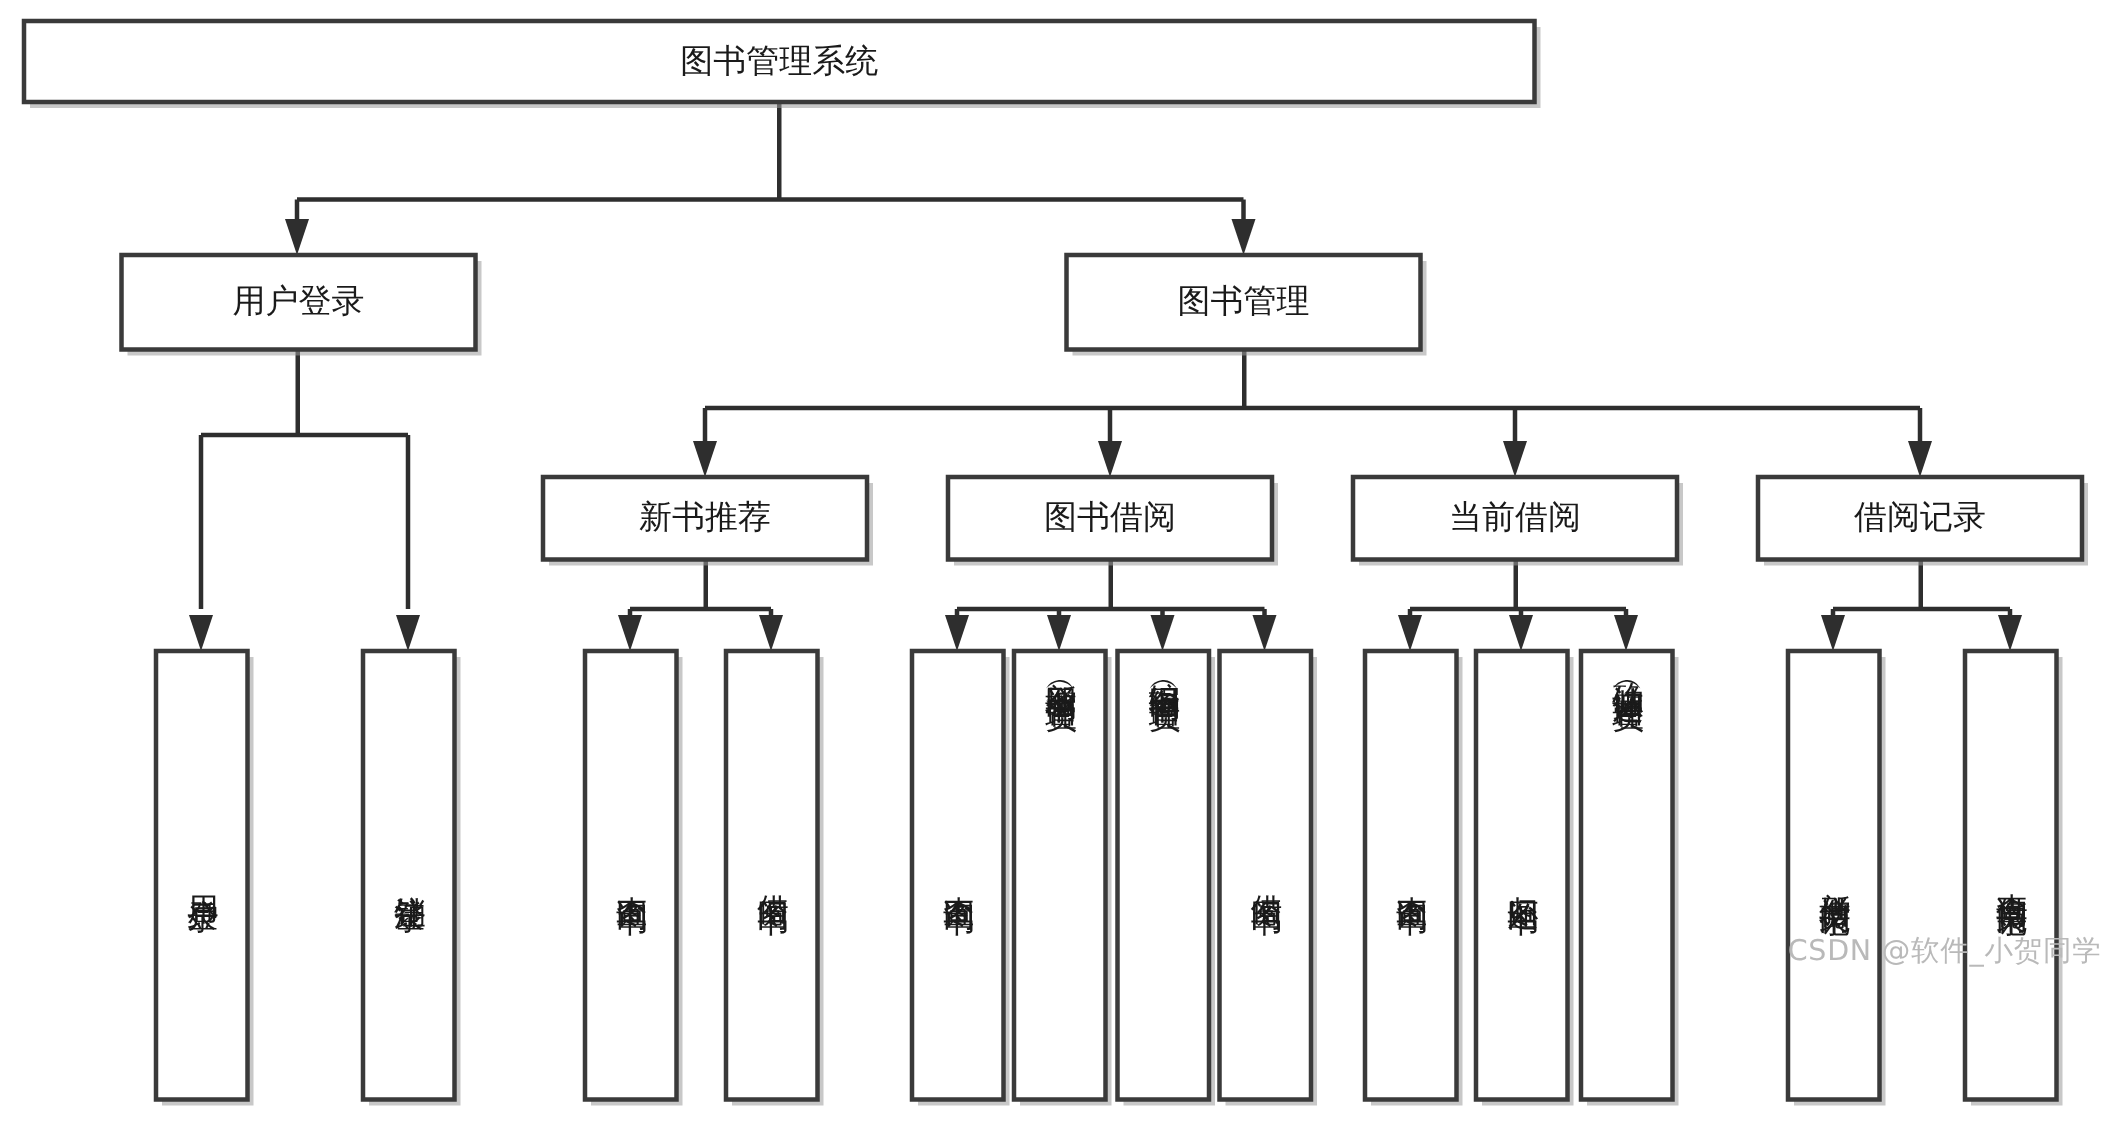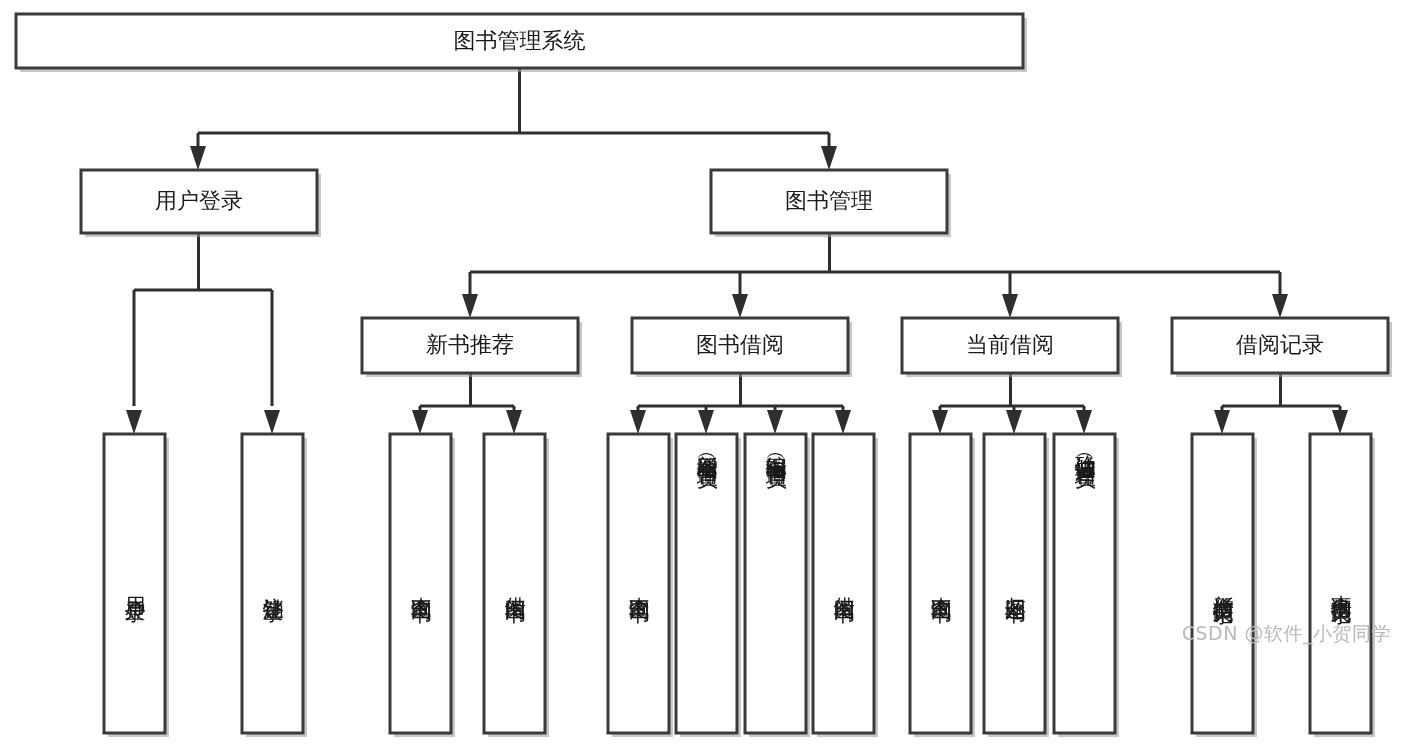--- a/index.html
+++ b/index.html
@@ -64,21 +64,21 @@
     font-family: "DejaVu Sans", "Liberation Sans", sans-serif;
     font-size: 21px;
     line-height: 1.12;
     letter-spacing: 2px;
     color: #1a1a1a;
     white-space: nowrap;
     text-align: center;
   }
   .watermark {
     position: absolute;
-    right: 14px;
+    right: 4px;
     bottom: 8px;
     font-family: "DejaVu Sans", "Liberation Sans", sans-serif;
     font-size: 19px;
     color: #b9b9b9;
     letter-spacing: 0.5px;
     user-select: none;
     white-space: nowrap;
   }
 </style>
 </head>

